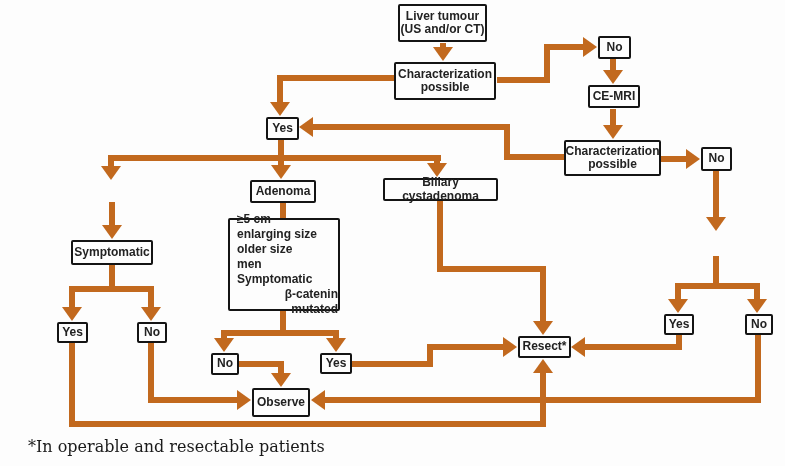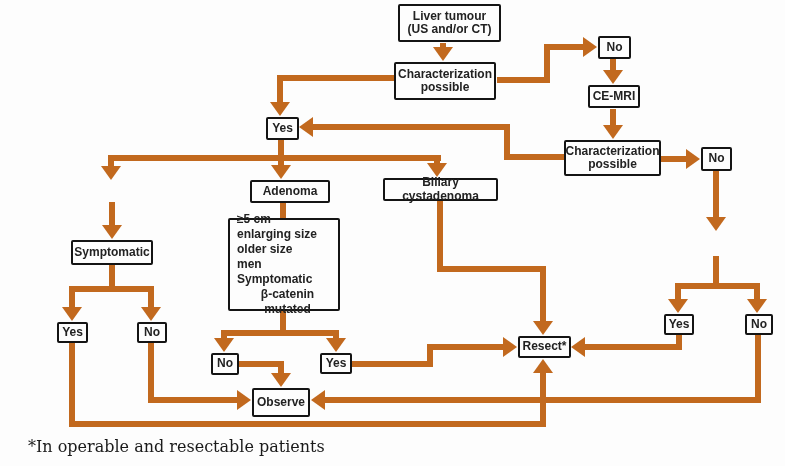--- a/index.html
+++ b/index.html
@@ -4,21 +4,21 @@
 <style>
   html,body{margin:0;padding:0;background:#ffffff;}
   #figure{position:relative;width:785px;height:466px;background:#fdfdfd;overflow:hidden;
           font-family:"Liberation Sans",sans-serif;}
   #fig-title{position:absolute;left:6px;top:5px;font:italic 15px "DejaVu Serif",serif;color:#1a1a1a;}
   #footnote{position:absolute;left:28px;top:437px;font:16px "DejaVu Serif",serif;color:#1a1a1a;}
   .node{position:absolute;background:#fdfdfd;border:2px solid #141414;border-radius:2px;
         display:flex;flex-direction:column;align-items:center;justify-content:center;
         font-weight:bold;font-size:12px;color:#222;text-align:center;line-height:1.12;
         box-sizing:border-box;z-index:2;}
-  .criteria{align-items:flex-start;text-align:center;padding-left:7px;justify-content:center;line-height:15px;}
+  .criteria{align-items:flex-start;text-align:right;padding-left:7px;justify-content:center;line-height:15px;}
   .line{position:absolute;z-index:1;}
   .head{position:absolute;width:0;height:0;z-index:1;}
 </style>
 </head>
 <body>
 
 <div id="figure">
 
   <div id="connectors">
       <div class="line" style="left: 440px; top: 43px; width: 6px; height: 6px; background: rgb(194, 105, 30);"></div>
@@ -90,21 +90,21 @@
       <div class="head" style="left: 583px; top: 37px; border-top: 10px solid transparent; border-bottom: 10px solid transparent; border-left: 14px solid rgb(194, 105, 30);"></div>
       <div class="head" style="left: 686px; top: 149px; border-top: 10px solid transparent; border-bottom: 10px solid transparent; border-left: 14px solid rgb(194, 105, 30);"></div>
       <div class="head" style="left: 503px; top: 337px; border-top: 10px solid transparent; border-bottom: 10px solid transparent; border-left: 14px solid rgb(194, 105, 30);"></div>
       <div class="head" style="left: 237px; top: 390px; border-top: 10px solid transparent; border-bottom: 10px solid transparent; border-left: 14px solid rgb(194, 105, 30);"></div>
       <div class="head" style="left: 299px; top: 117px; border-top: 10px solid transparent; border-bottom: 10px solid transparent; border-right: 14px solid rgb(194, 105, 30);"></div>
       <div class="head" style="left: 571px; top: 337px; border-top: 10px solid transparent; border-bottom: 10px solid transparent; border-right: 14px solid rgb(194, 105, 30);"></div>
       <div class="head" style="left: 311px; top: 390px; border-top: 10px solid transparent; border-bottom: 10px solid transparent; border-right: 14px solid rgb(194, 105, 30);"></div>
       <div class="head" style="left: 533px; top: 359px; border-left: 10px solid transparent; border-right: 10px solid transparent; border-bottom: 14px solid rgb(194, 105, 30);"></div>
     </div>
 
-  <div class="node" style="left:398px;top:4px;width:103px;height:38px">
+  <div class="node" style="left:398px;top:4px;width:89px;height:38px">
     <span>Liver tumour</span>
     <span>(US and/or CT)</span>
   </div>
 
   <div class="node" style="left:394px;top:62px;width:102px;height:38px">
     <span>Characterization</span>
     <span>possible</span>
   </div>
 
   <div class="node" style="left:598px;top:36px;width:33px;height:23px">No</div>
@@ -115,21 +115,21 @@
     <span>Characterization</span>
     <span>possible</span>
   </div>
 
   <div class="node" style="left:701px;top:147px;width:31px;height:24px">No</div>
 
 
   <div class="node" style="left:266px;top:117px;width:33px;height:23px">Yes</div>
 
 
-  <div class="node" style="left:250px;top:180px;width:80px;height:23px">Adenoma</div>
+  <div class="node" style="left:250px;top:180px;width:66px;height:23px">Adenoma</div>
 
   <div class="node" style="left:383px;top:178px;width:115px;height:23px">Biliary cystadenoma</div>
 
   <div class="node" style="left:71px;top:240px;width:82px;height:25px">Symptomatic</div>
 
   <div class="node criteria" style="left:228px;top:218px;width:112px;height:93px">
     <span>≥5 cm</span>
     <span>enlarging size</span>
     <span>older size</span>
     <span>men</span>

